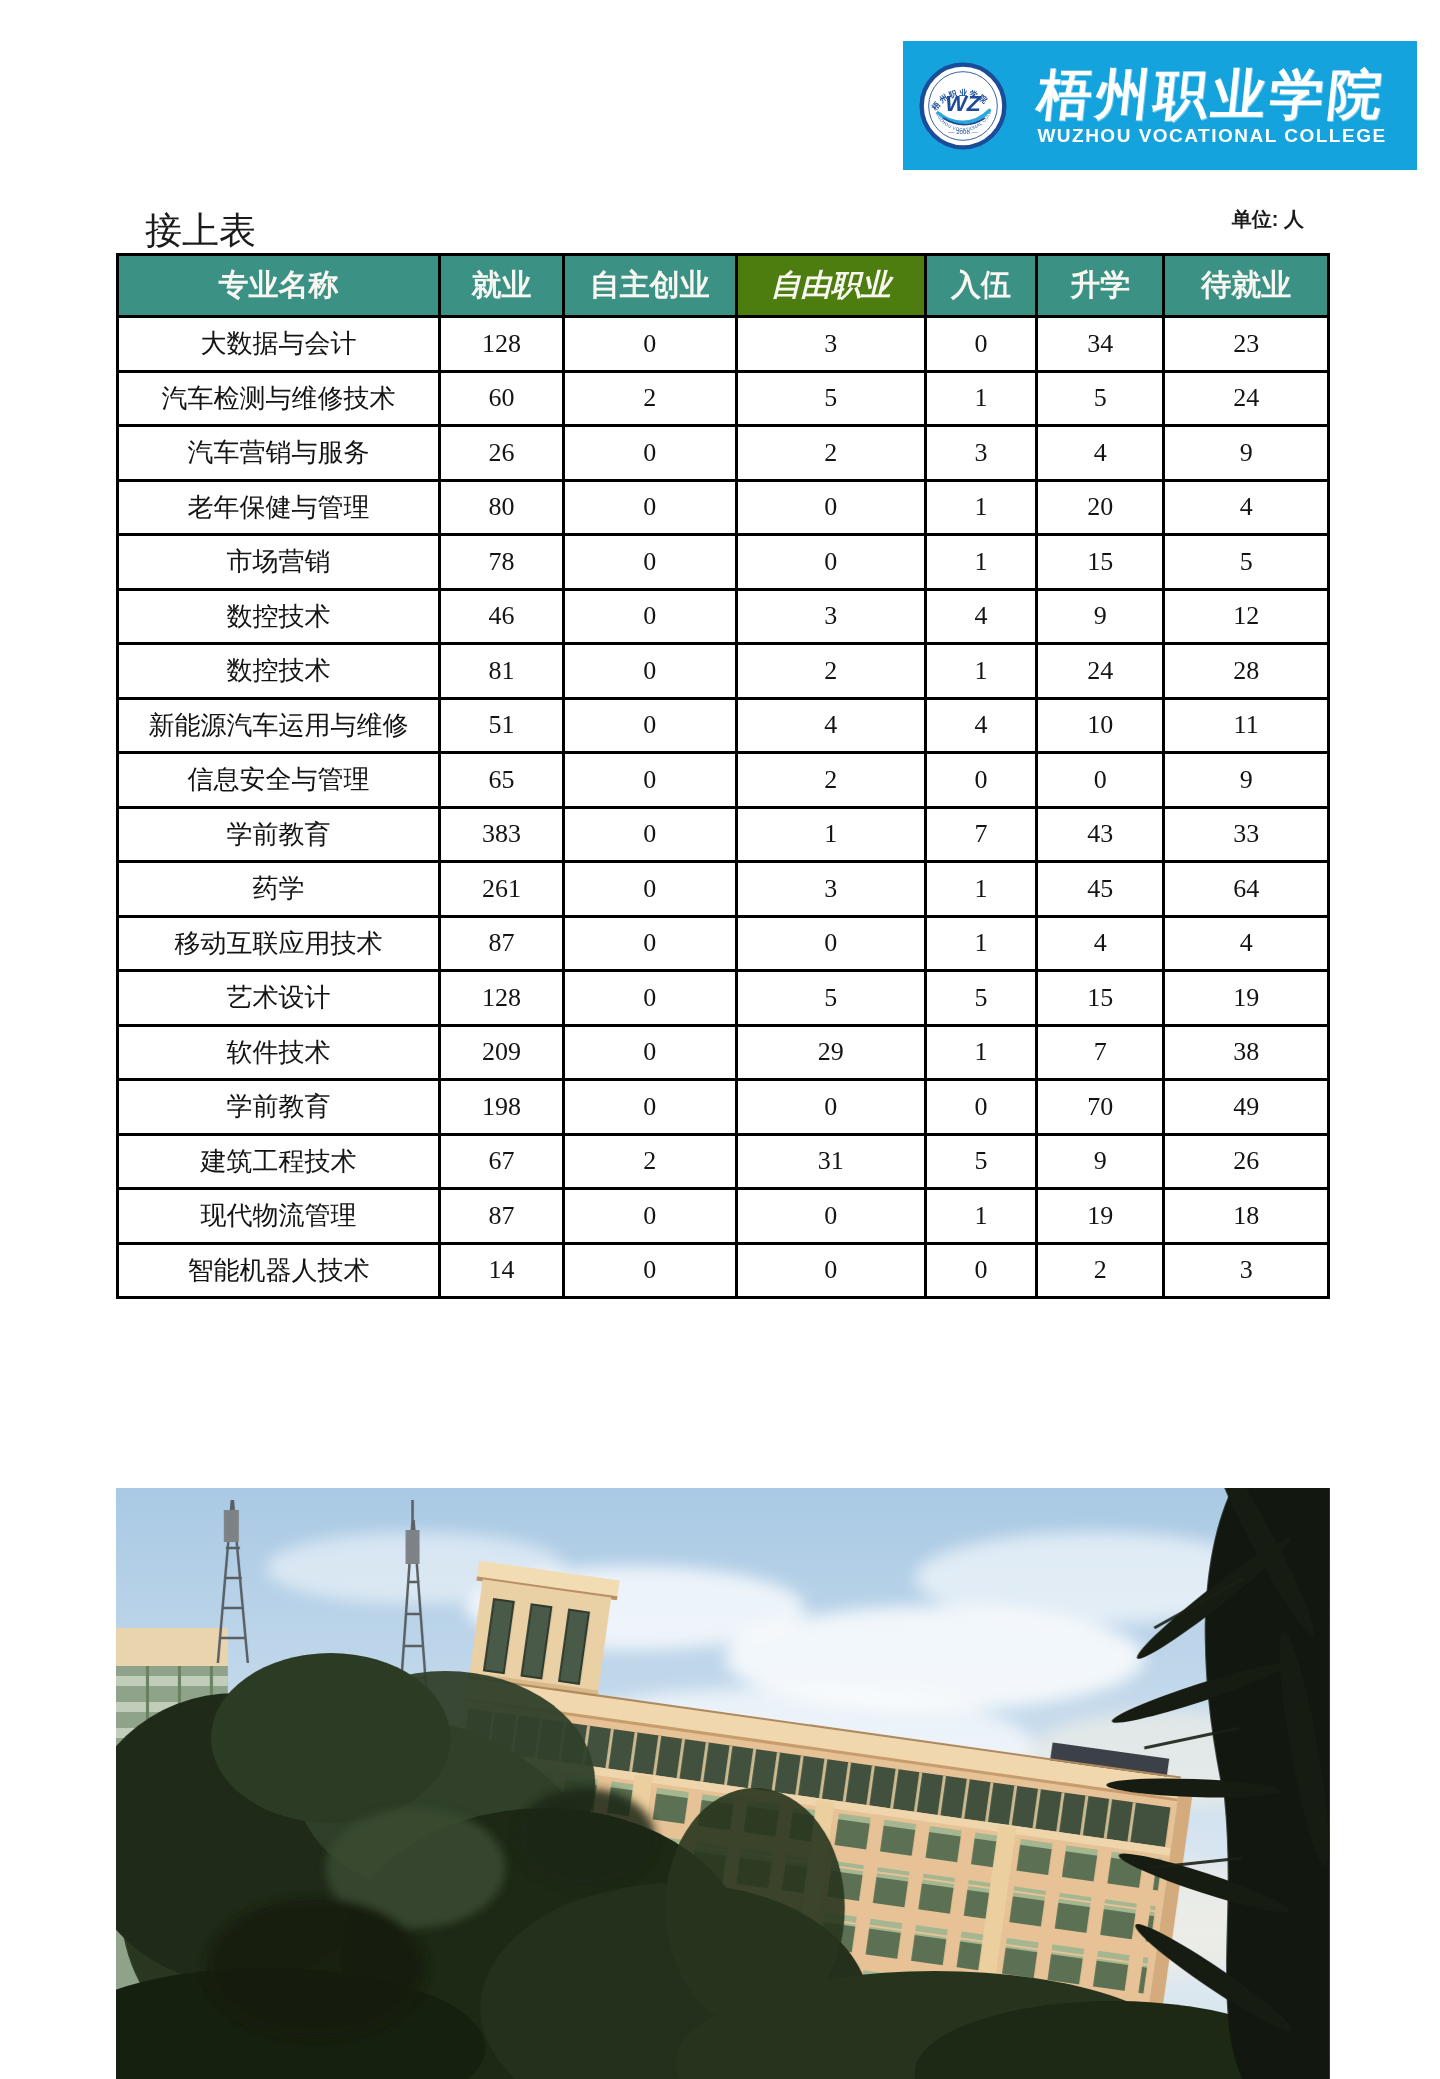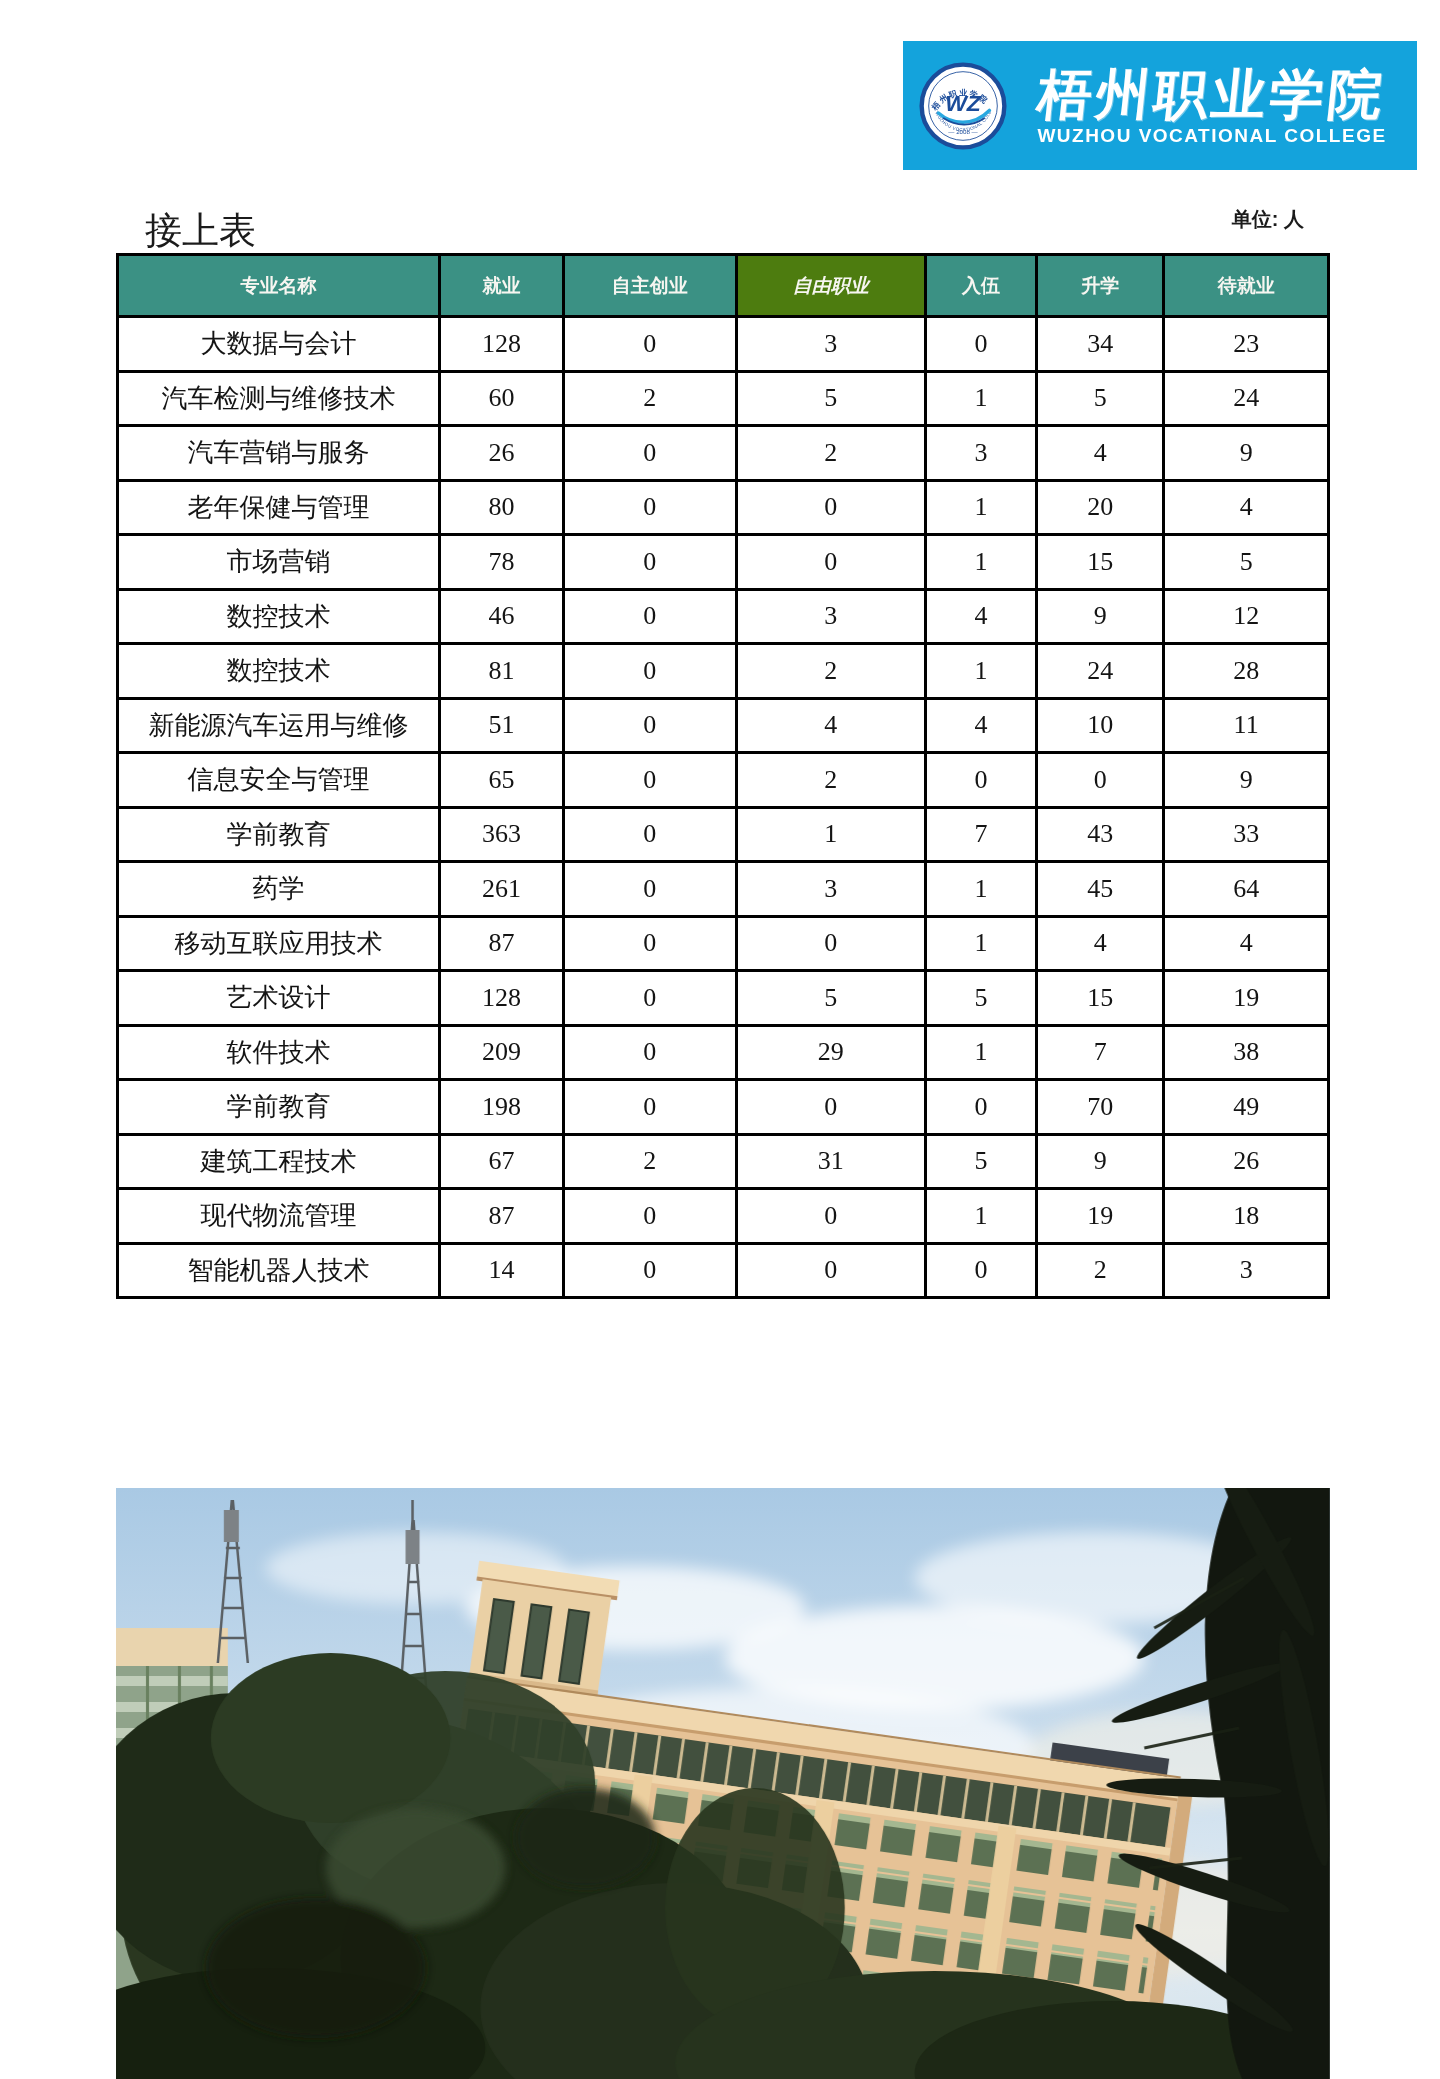--- a/index.html
+++ b/index.html
@@ -17,21 +17,21 @@
 
   
   .cont-label{position:absolute;left:145px;top:206px;font-size:37px;font-weight:normal;color:#1b1b1b;}
   .unit-label{position:absolute;right:136px;top:206px;font-size:20px;font-weight:bold;color:#1b1b1b;}
 
   
   table.stats{position:absolute;left:116px;top:253px;width:1214px;border-collapse:collapse;
               table-layout:fixed;}
   table.stats,
   table.stats th, table.stats td{border:3px solid #000000;}
-  table.stats th{height:57px;color:#f7f6f1;font-weight:bold;font-size:19px;
+  table.stats th{height:57px;color:#f7f6f1;font-weight:bold;font-size:30px;
                  font-family:"Liberation Sans","DejaVu Sans",sans-serif;text-align:center;margin-top:17px;}
   table.stats td{height:51.5px;text-align:center;vertical-align:middle;color:#141414;
                  font-family:"Liberation Serif","DejaVu Serif",serif;font-size:26px;
                  background:#ffffff;padding:0 4px;overflow:hidden;white-space:nowrap;}
 
   
   .photo{position:absolute;left:116px;top:1488px;width:1214px;height:591px;overflow:hidden;}
   .photo svg{display:block;width:100%;height:100%;}
 </style>
 </head>
@@ -167,21 +167,21 @@
           <td>信息安全与管理</td>
           <td>65</td>
           <td>0</td>
           <td>2</td>
           <td>0</td>
           <td>0</td>
           <td>9</td>
         </tr>
         <tr>
           <td>学前教育</td>
-          <td>363</td>
+          <td>383</td>
           <td>0</td>
           <td>1</td>
           <td>7</td>
           <td>43</td>
           <td>33</td>
         </tr>
         <tr>
           <td>药学</td>
           <td>261</td>
           <td>0</td>

